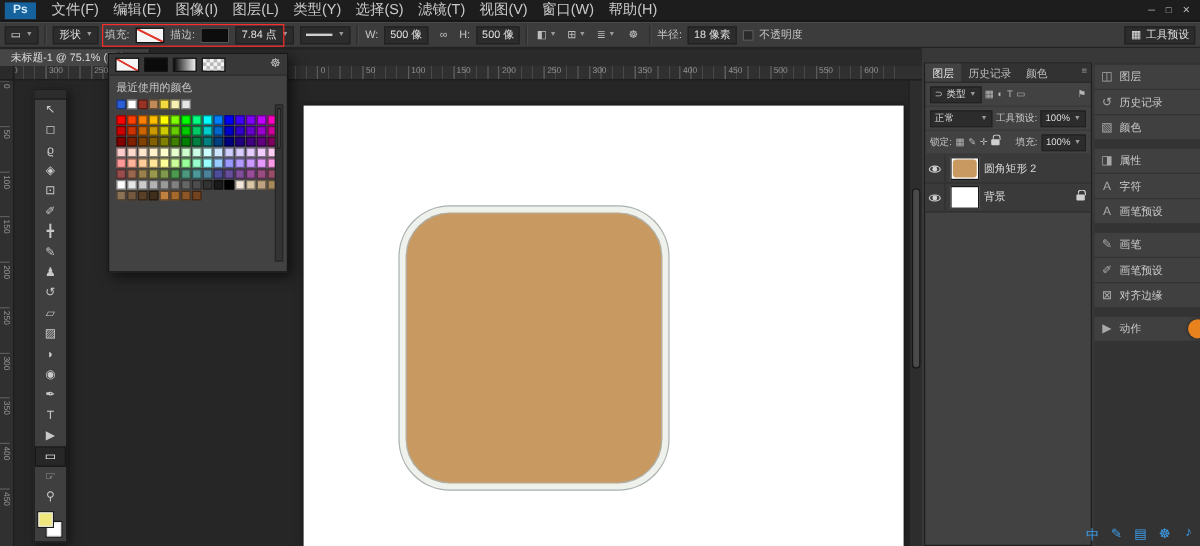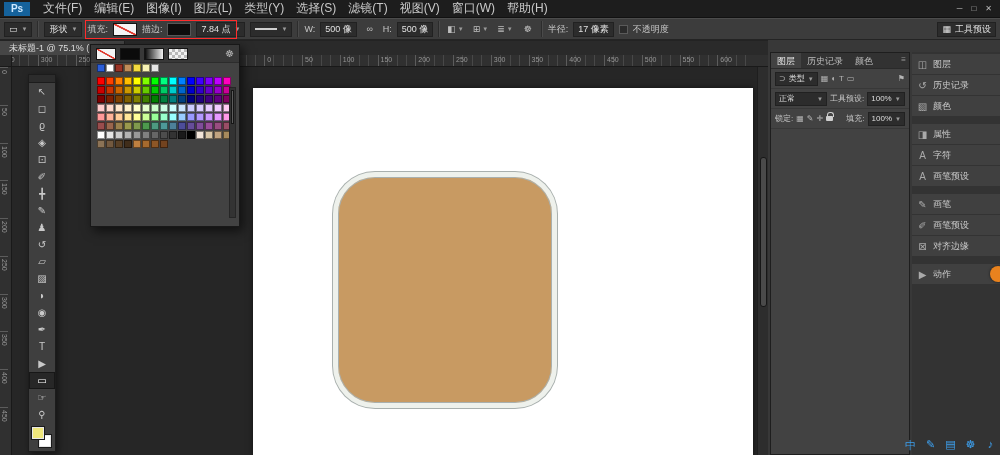--- a/index.html
+++ b/index.html
@@ -192,21 +192,21 @@
     <span>500 像</span>
   </div>
   <div class="sep"></div>
   <span class="icon-btn">◧<span class="arrow">▼</span></span>
   <span class="icon-btn">⊞<span class="arrow">▼</span></span>
   <span class="icon-btn">≣<span class="arrow">▼</span></span>
   <span class="icon-btn">☸</span>
   <div class="sep"></div>
   <span class="olabel">半径:</span>
   <div class="obox">
-    <span>17 像素</span>
+    <span>18 像素</span>
   </div>
   <span class="cb"></span>
   <span class="olabel">不透明度</span>
   <div class="obox workspace-btn">
     <span>▦</span>
     <span>工具预设</span>
   </div>
 </div>
 
 <div class="tabbar">
@@ -260,20 +260,21 @@
   </div>
 
 <div class="fill-popup">
   <div class="fp-header">
     <div class="ftype nocolor"></div>
     <div class="ftype solid"></div>
     <div class="ftype gradient"></div>
     <div class="ftype checker"></div>
     <span class="fp-gear">☸</span>
   </div>
+  <div class="fp-title">最近使用的颜色</div>
   <div class="fp-recent" id="fp-recent">
       <div class="cell" title="#2b5dd7" style="background: rgb(43, 93, 215);"></div>
       <div class="cell" title="#ffffff" style="background: rgb(255, 255, 255);"></div>
       <div class="cell" title="#993326" style="background: rgb(153, 51, 38);"></div>
       <div class="cell" title="#bf8c59" style="background: rgb(191, 140, 89);"></div>
       <div class="cell" title="#f2d93f" style="background: rgb(242, 217, 63);"></div>
       <div class="cell" title="#f7f2b3" style="background: rgb(247, 242, 179);"></div>
       <div class="cell" title="#e6e6e6" style="background: rgb(230, 230, 230);"></div>
     </div>
   <div class="fp-grid" id="fp-grid">
@@ -464,20 +465,37 @@
     <span class="micro-icon">✎</span>
     <span class="micro-icon">✛</span>
     <span class="lock"></span>
     <span class="olabel" style="font-size:8px;margin-left:auto">填充:</span>
     <div class="mini-box">
       <span>100%</span>
       <span class="arrow">▼</span>
     </div>
   </div>
   <div class="layer-list" id="layer-rows">
+      <div class="lrow">
+        <div class="eye-cell">
+          <span class="eye"></span>
+        </div>
+        <div class="thumb">
+          <div class="mini-shape" style="background: rgb(200, 154, 98); inset: 1px; border-radius: 3px;"></div>
+        </div>
+        <span class="lname">圆角矩形 2</span>
+      </div>
+      <div class="lrow">
+        <div class="eye-cell">
+          <span class="eye"></span>
+        </div>
+        <div class="thumb"></div>
+        <span class="lname">背景</span>
+        <span class="lock"></span>
+      </div>
     </div>
 </div>
 
 <div class="dock-strip" id="dock-items">
     <div class="dock-item">
       <span class="dicon">◫</span>
       <span>图层</span>
     </div>
     <div class="dock-item">
       <span class="dicon">↺</span>

